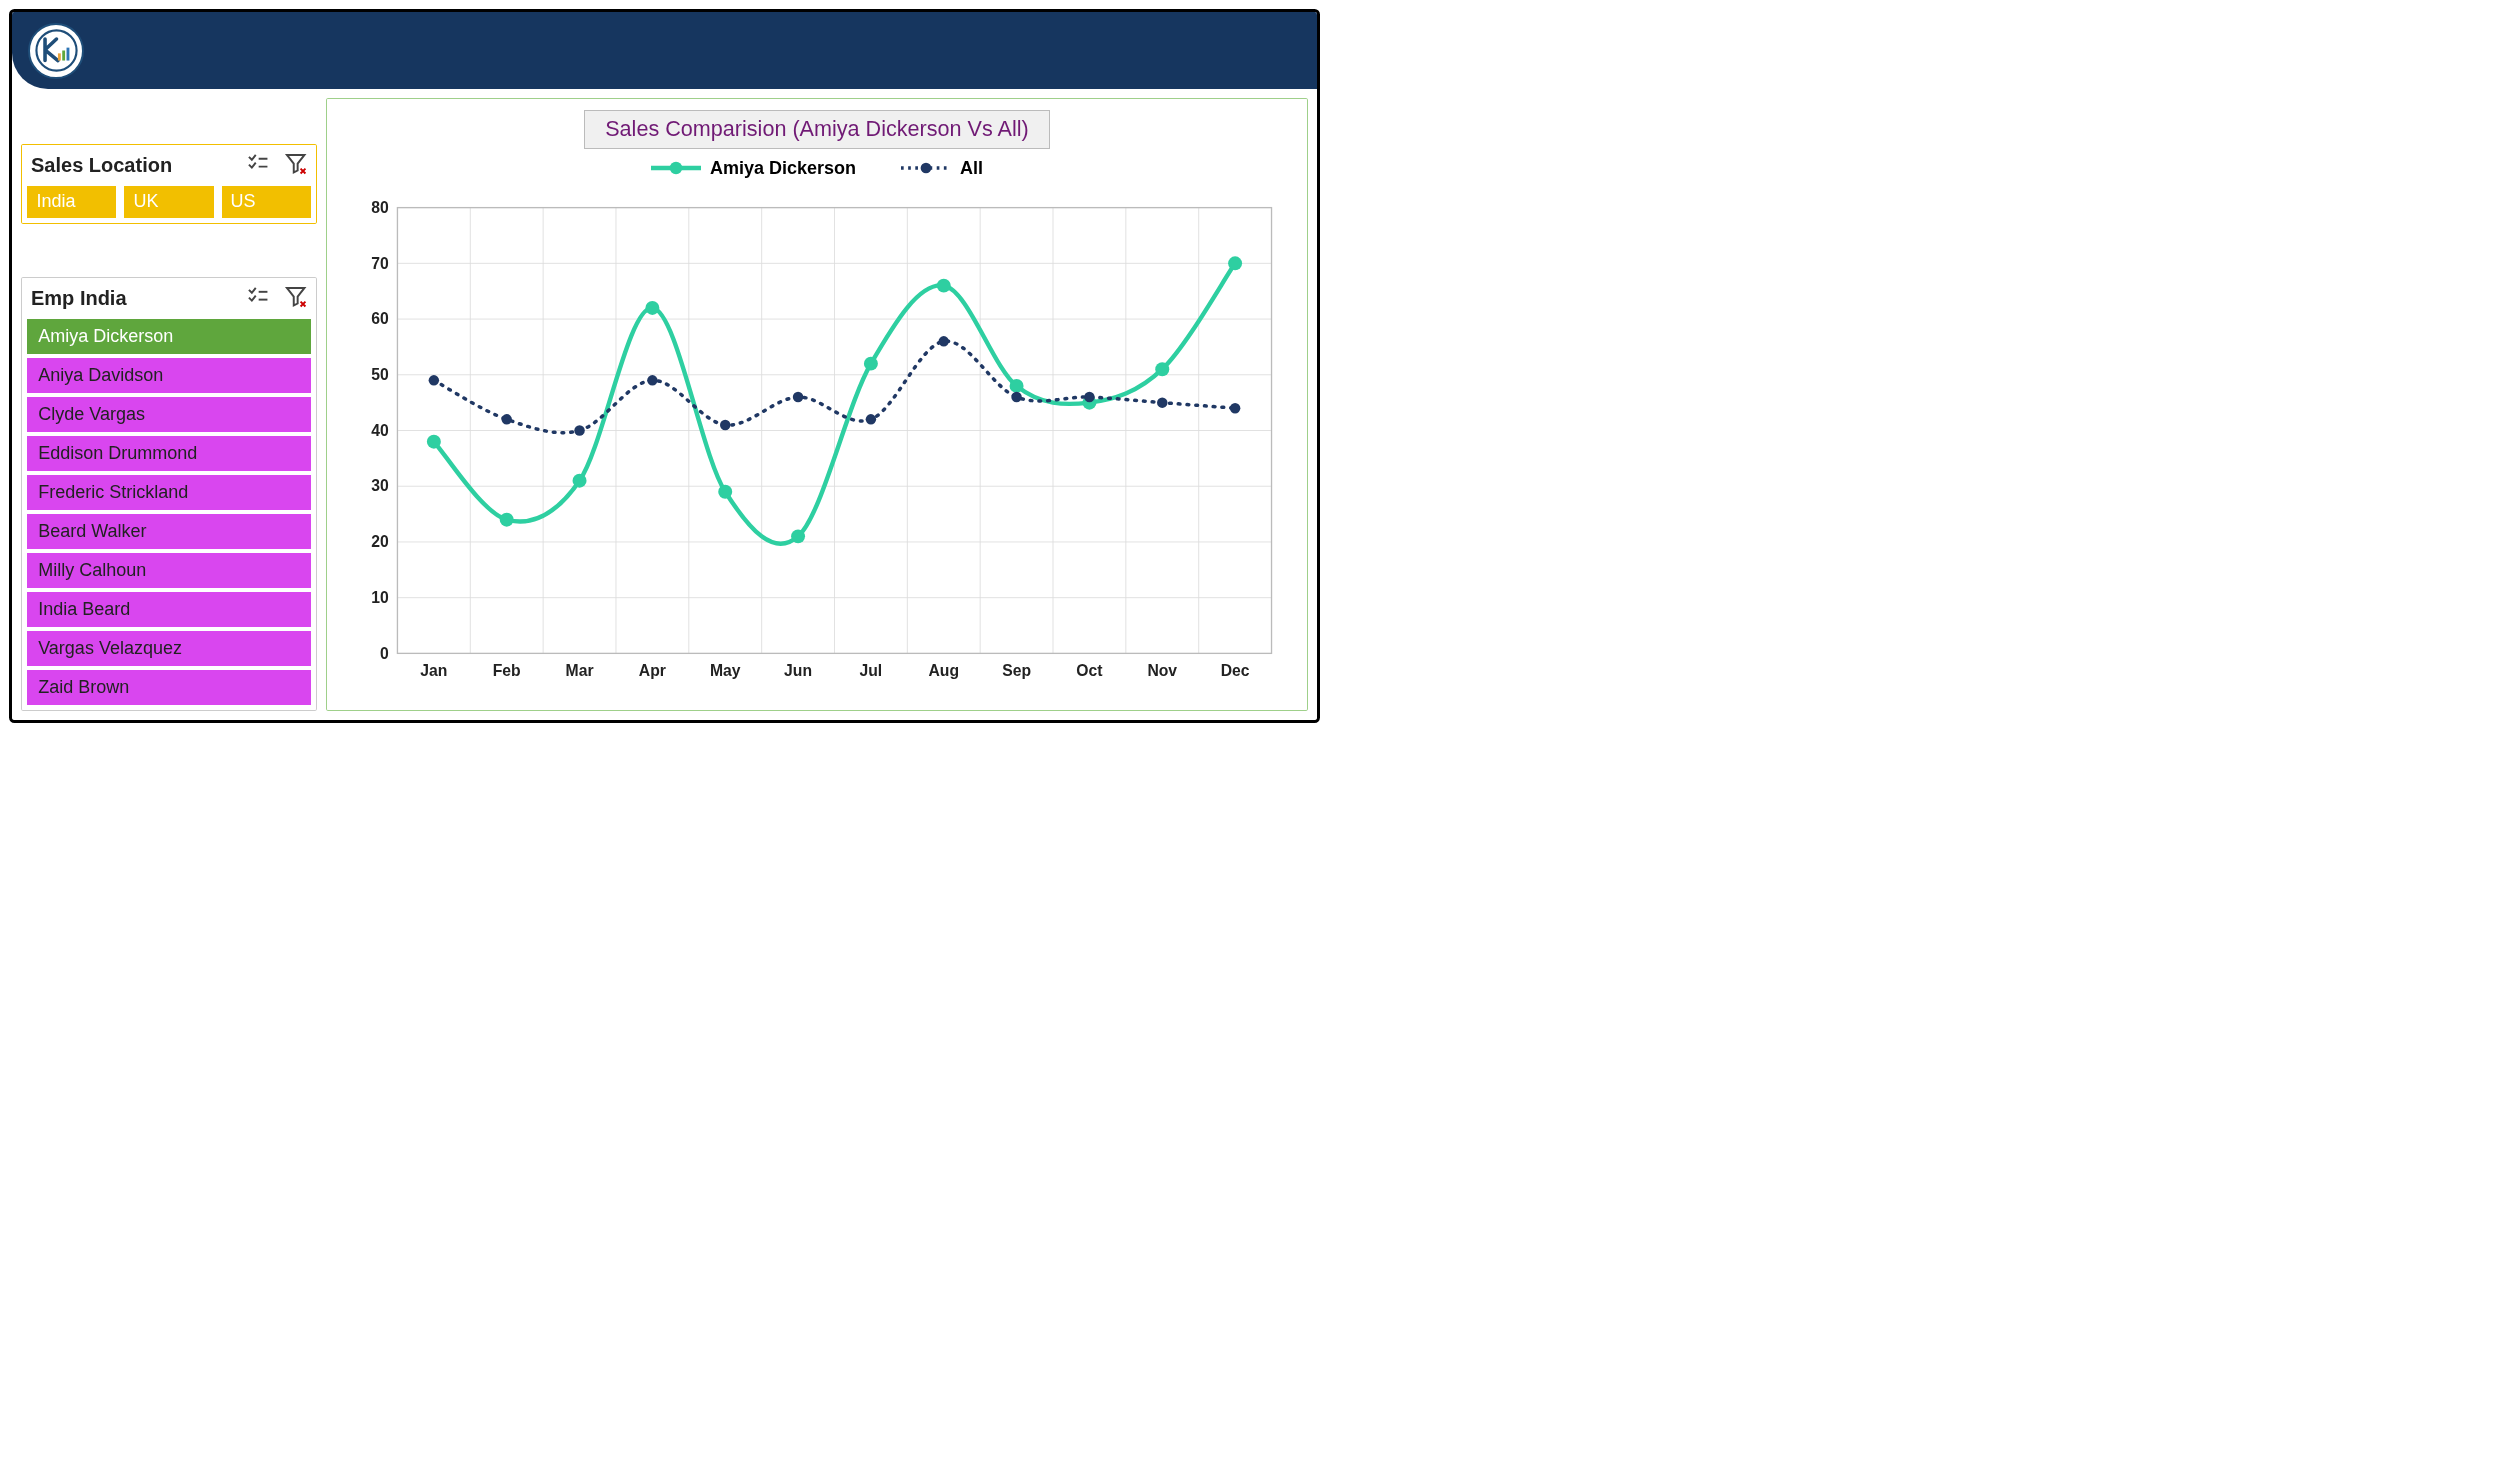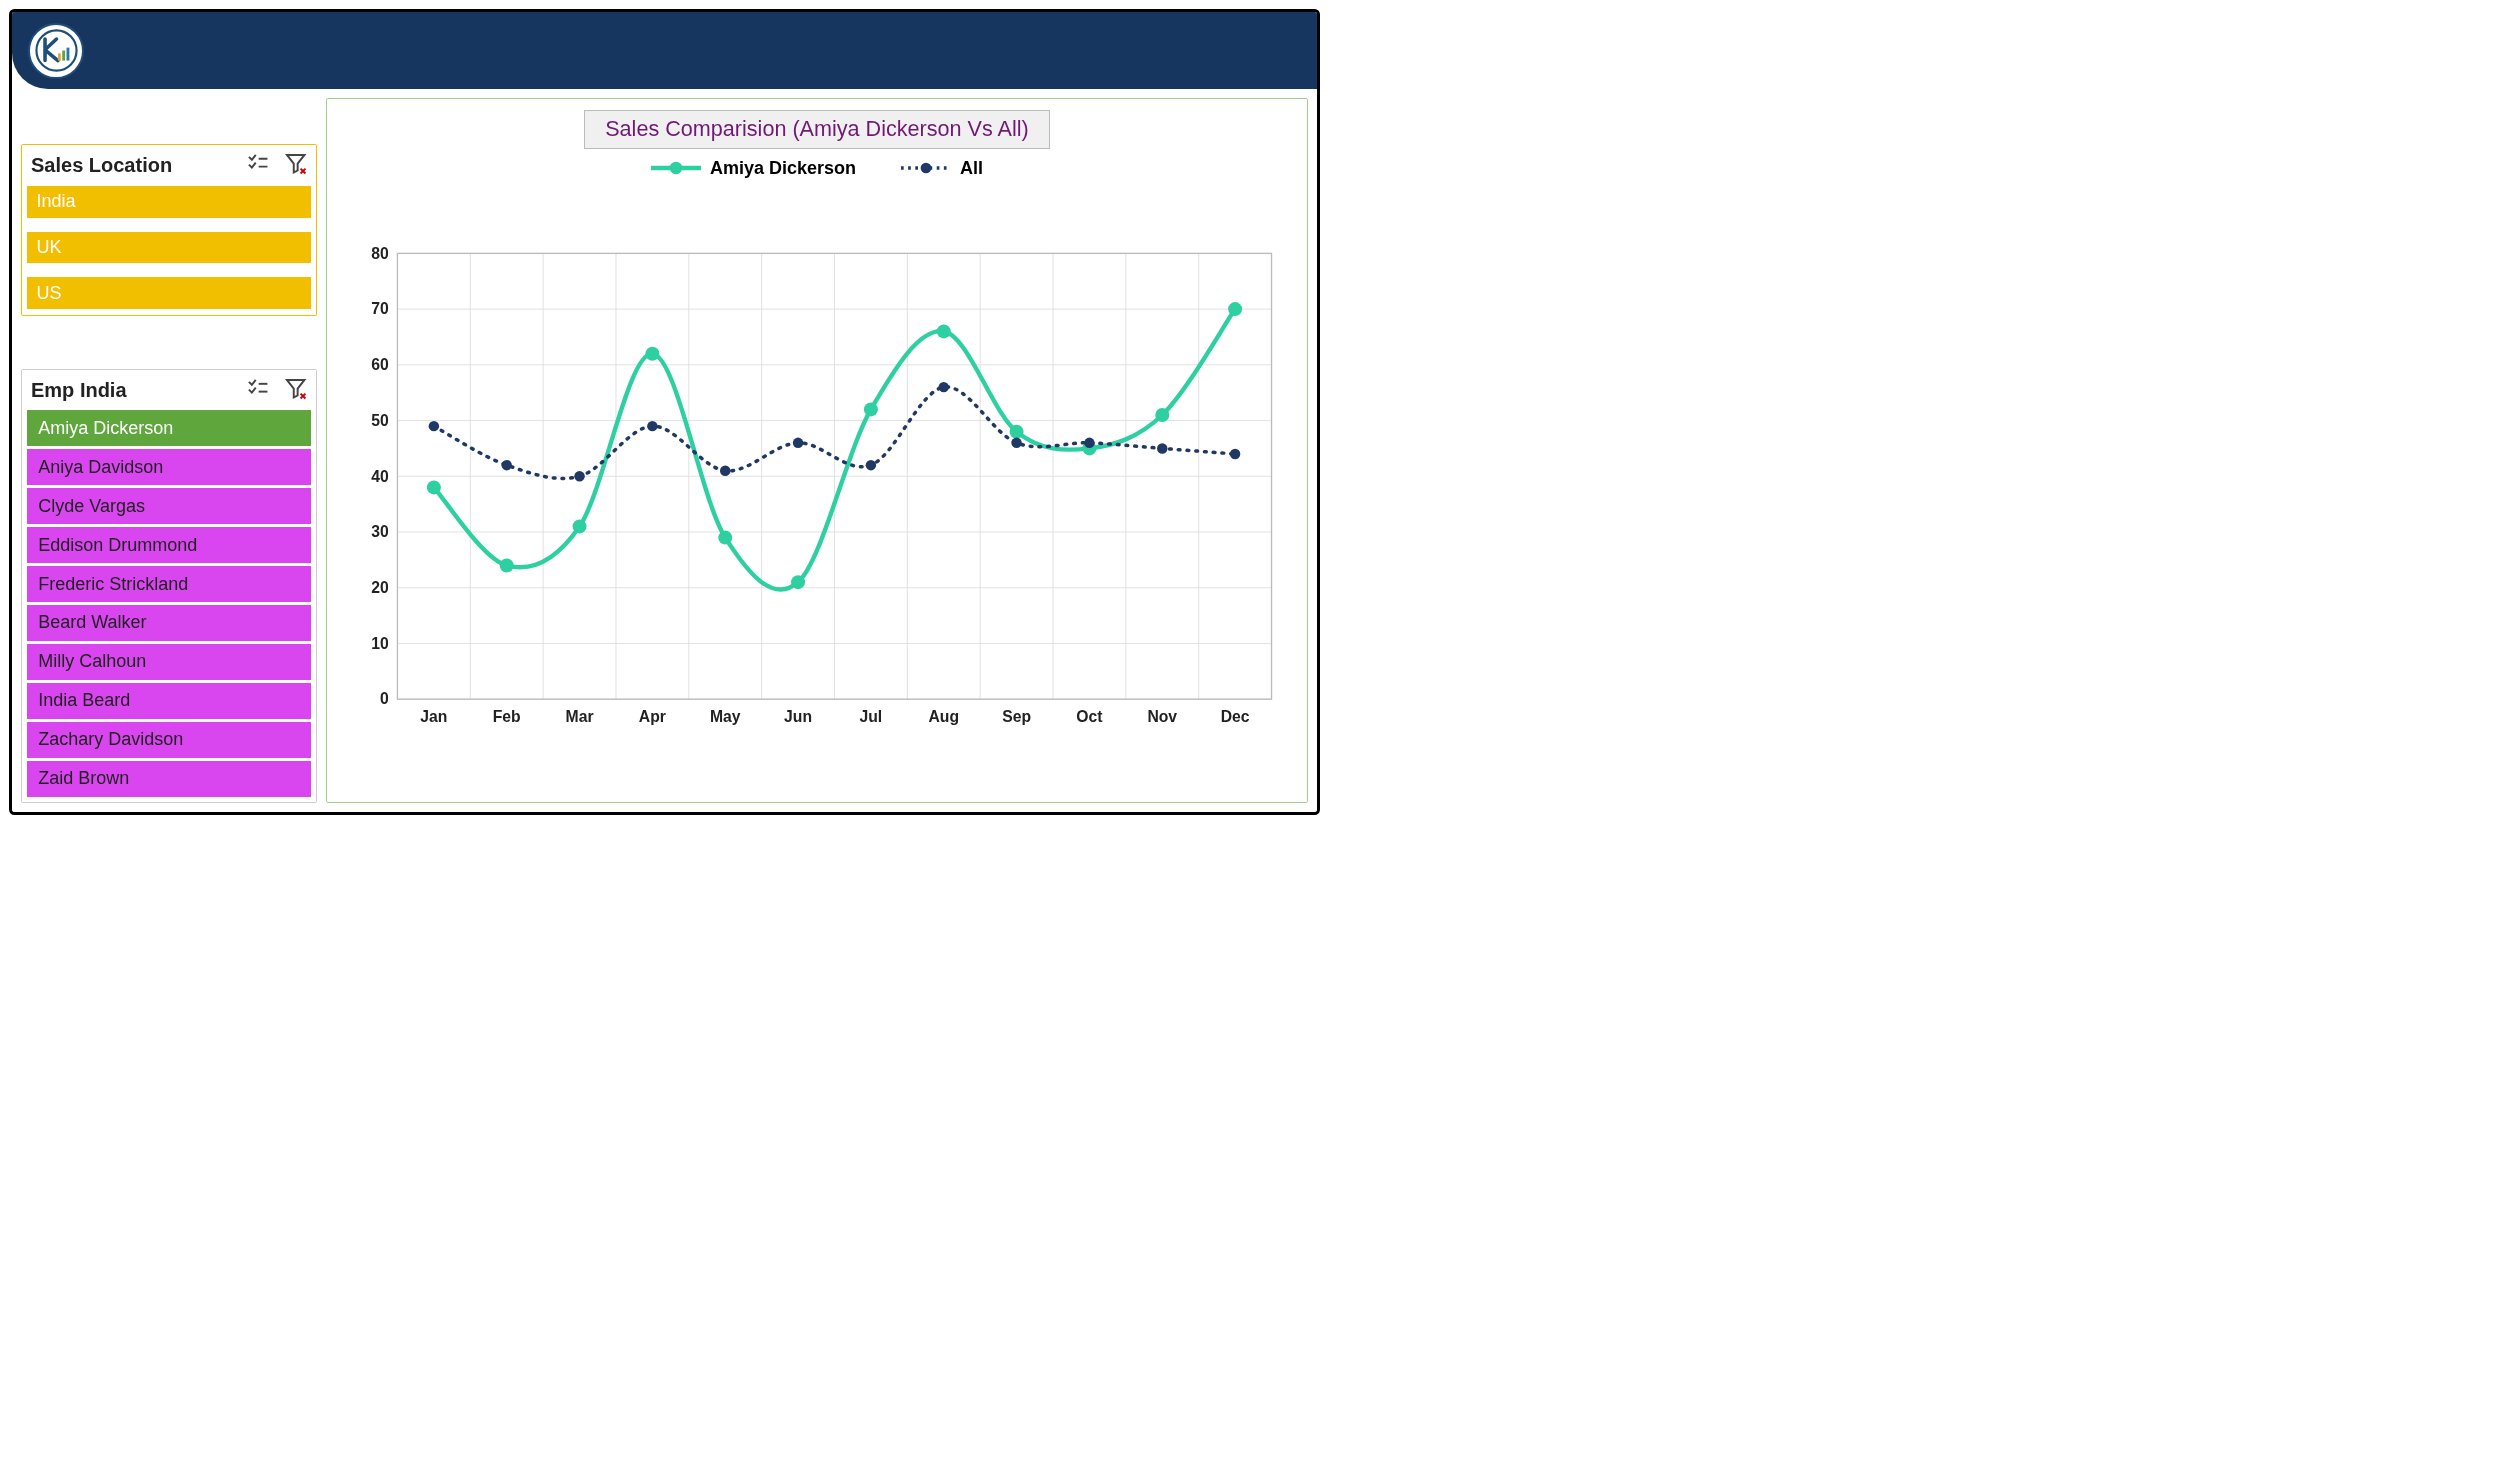--- a/index.html
+++ b/index.html
@@ -61,21 +61,21 @@
   .slicer-head {
     display: flex;
     align-items: center;
     justify-content: space-between;
     padding: 1.8px 3.6px 7.2px 3.6px;
   }
   .slicer-title { font-size: 20px; font-weight: 700; color: #222; }
   .slicer-icons { display: flex; gap: 14.4px; align-items: center; }
   .slicer-icons svg { width: 23.4px; height: 23.4px; stroke: #444; fill: none; stroke-width: 2; }
   .slicer-icons .clear-x { stroke: #c00; }
-  .loc-opts { display: flex; gap: 14px; flex-direction: column; }
+  .loc-opts { display: flex; gap: 8px; }
   .loc-btn {
     flex: 1;
     background: #f2bf00;
     color: #fff;
     font-size: 18px;
     font-weight: 400;
     padding: 5.4px 9px;
     border: none;
     text-align: left;
     cursor: pointer;
@@ -187,21 +187,21 @@
         </div>
         <div class="emp-list" id="emp-list">
             <button class="emp-item selected">Amiya Dickerson</button>
             <button class="emp-item">Aniya Davidson</button>
             <button class="emp-item">Clyde Vargas</button>
             <button class="emp-item">Eddison Drummond</button>
             <button class="emp-item">Frederic Strickland</button>
             <button class="emp-item">Beard Walker</button>
             <button class="emp-item">Milly Calhoun</button>
             <button class="emp-item">India Beard</button>
-            <button class="emp-item">Zachary Davidson</button>
+            <button class="emp-item">Vargas Velazquez</button>
             <button class="emp-item">Zaid Brown</button>
           </div>
       </div>
 
     </div>
 
     <div class="chart-panel">
       <div class="chart-title-box">Sales Comparision (Amiya Dickerson Vs All)</div>
       <div class="legend">
         <div class="legend-item">

